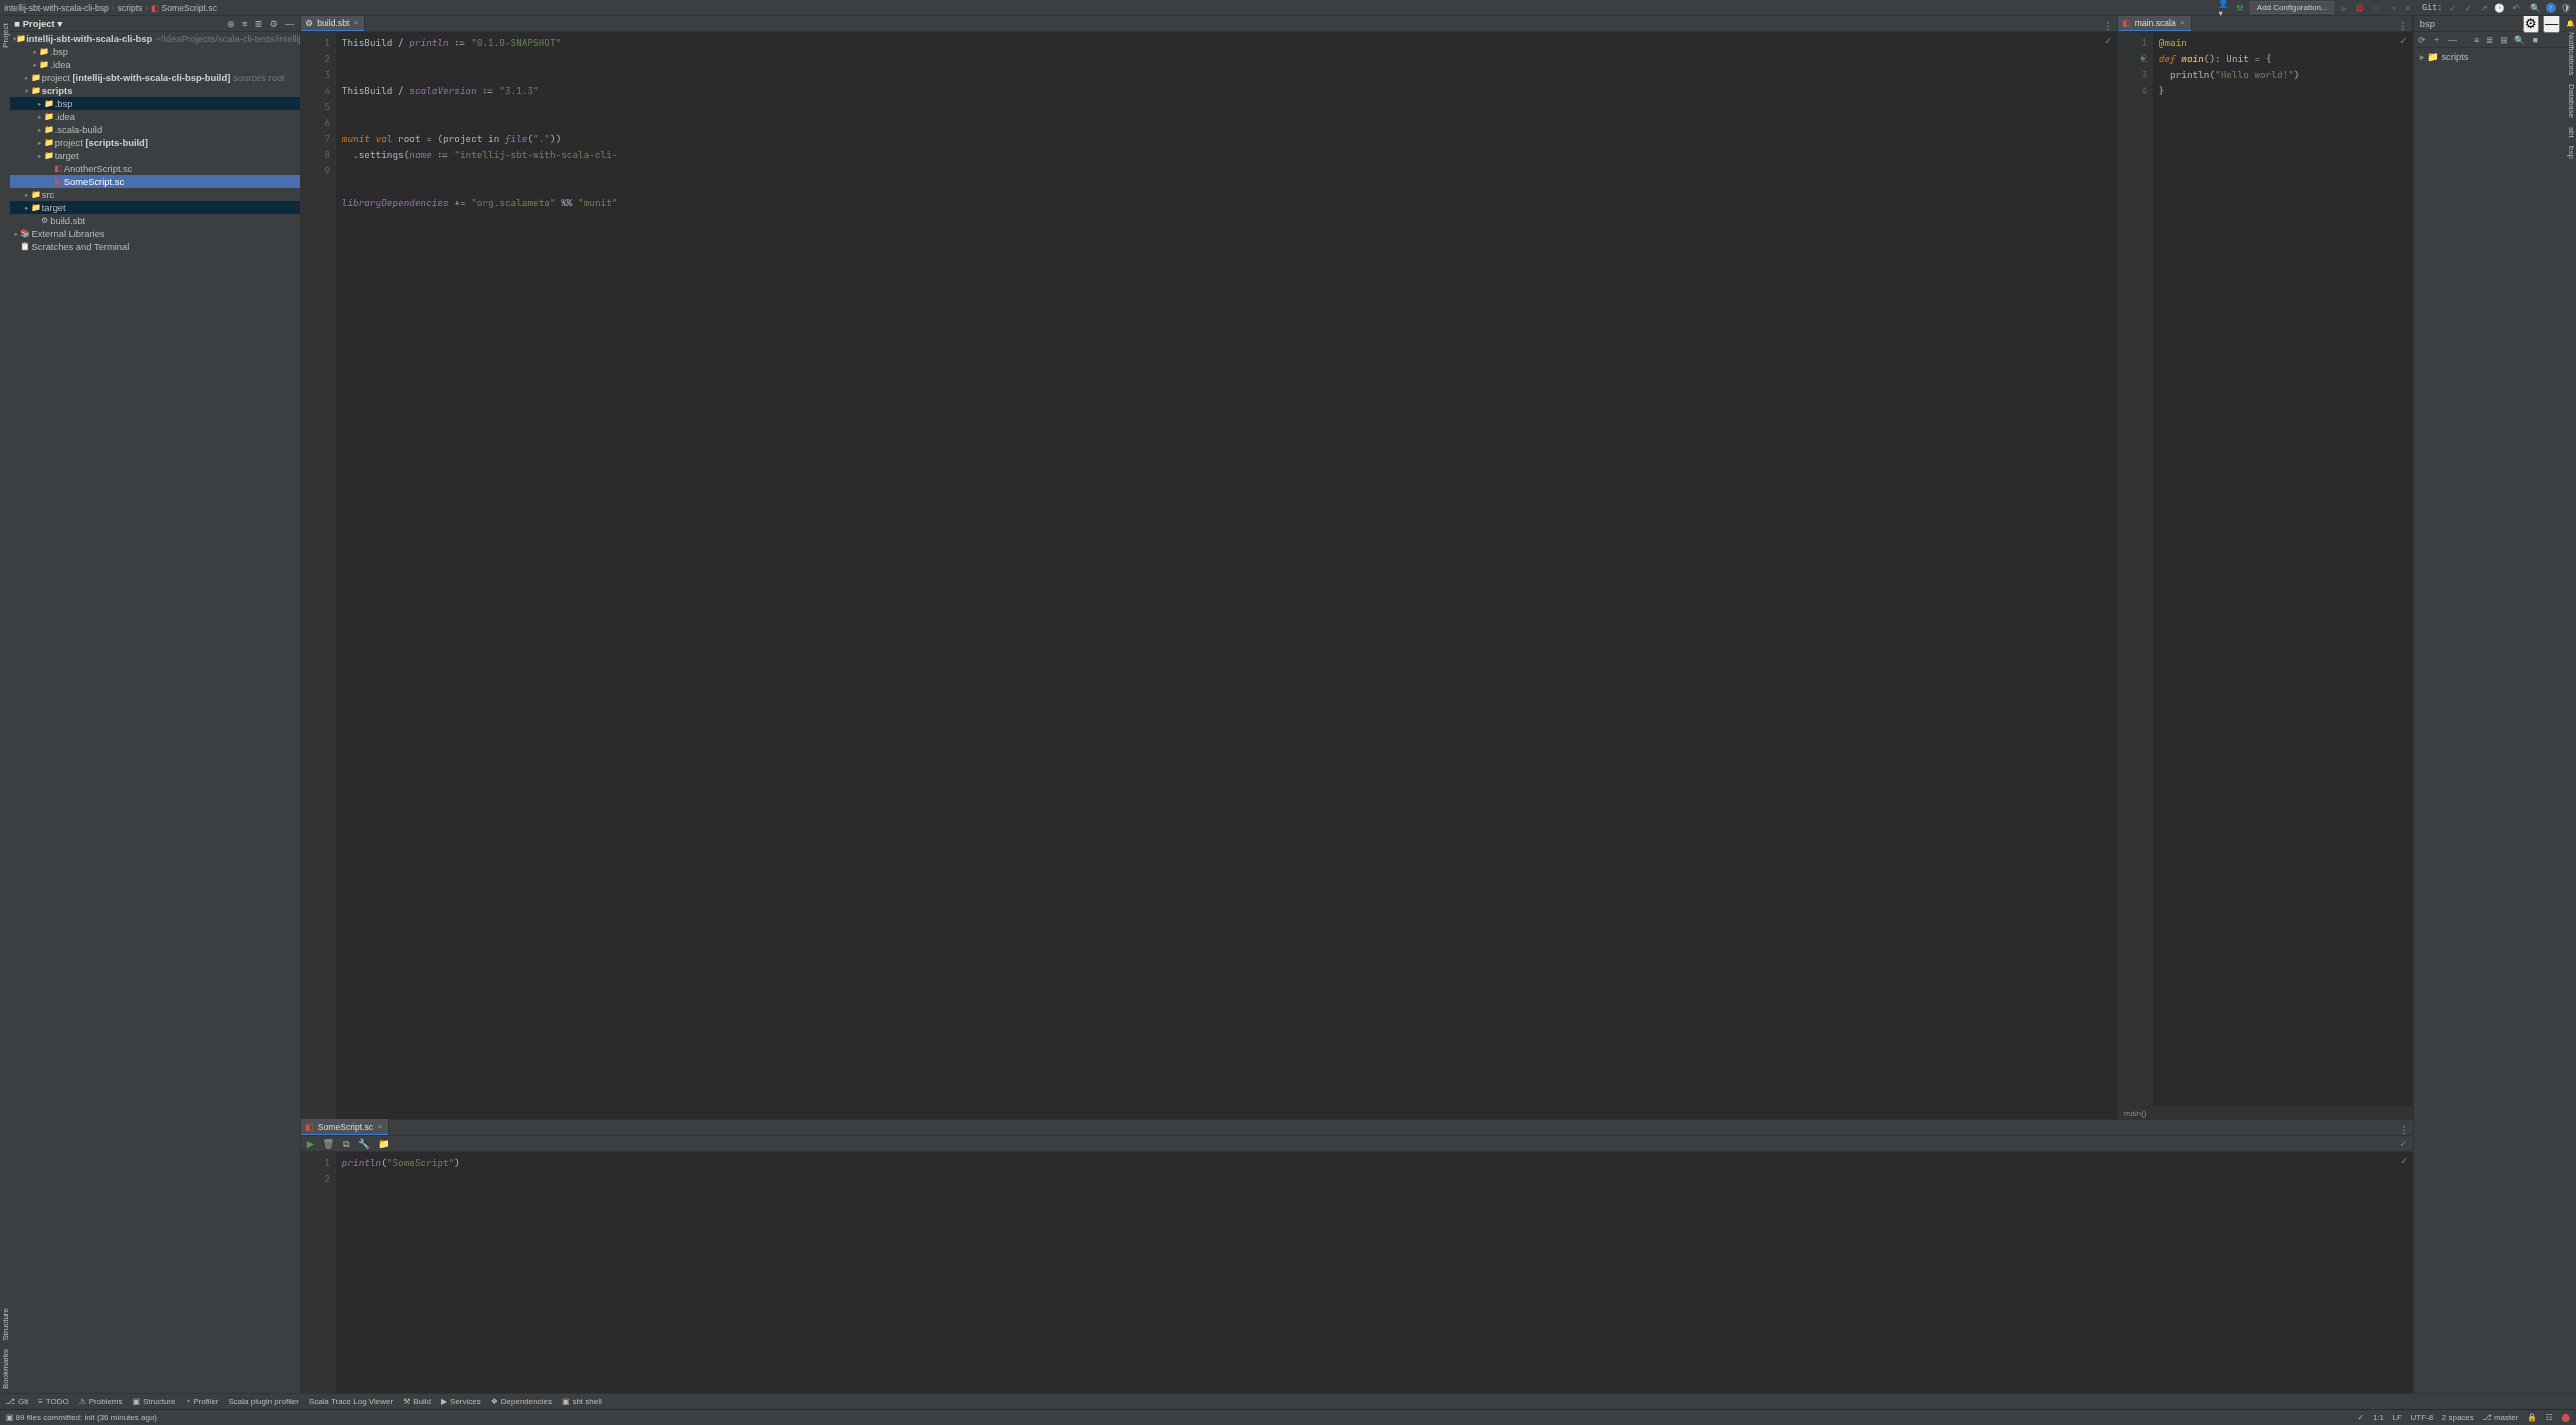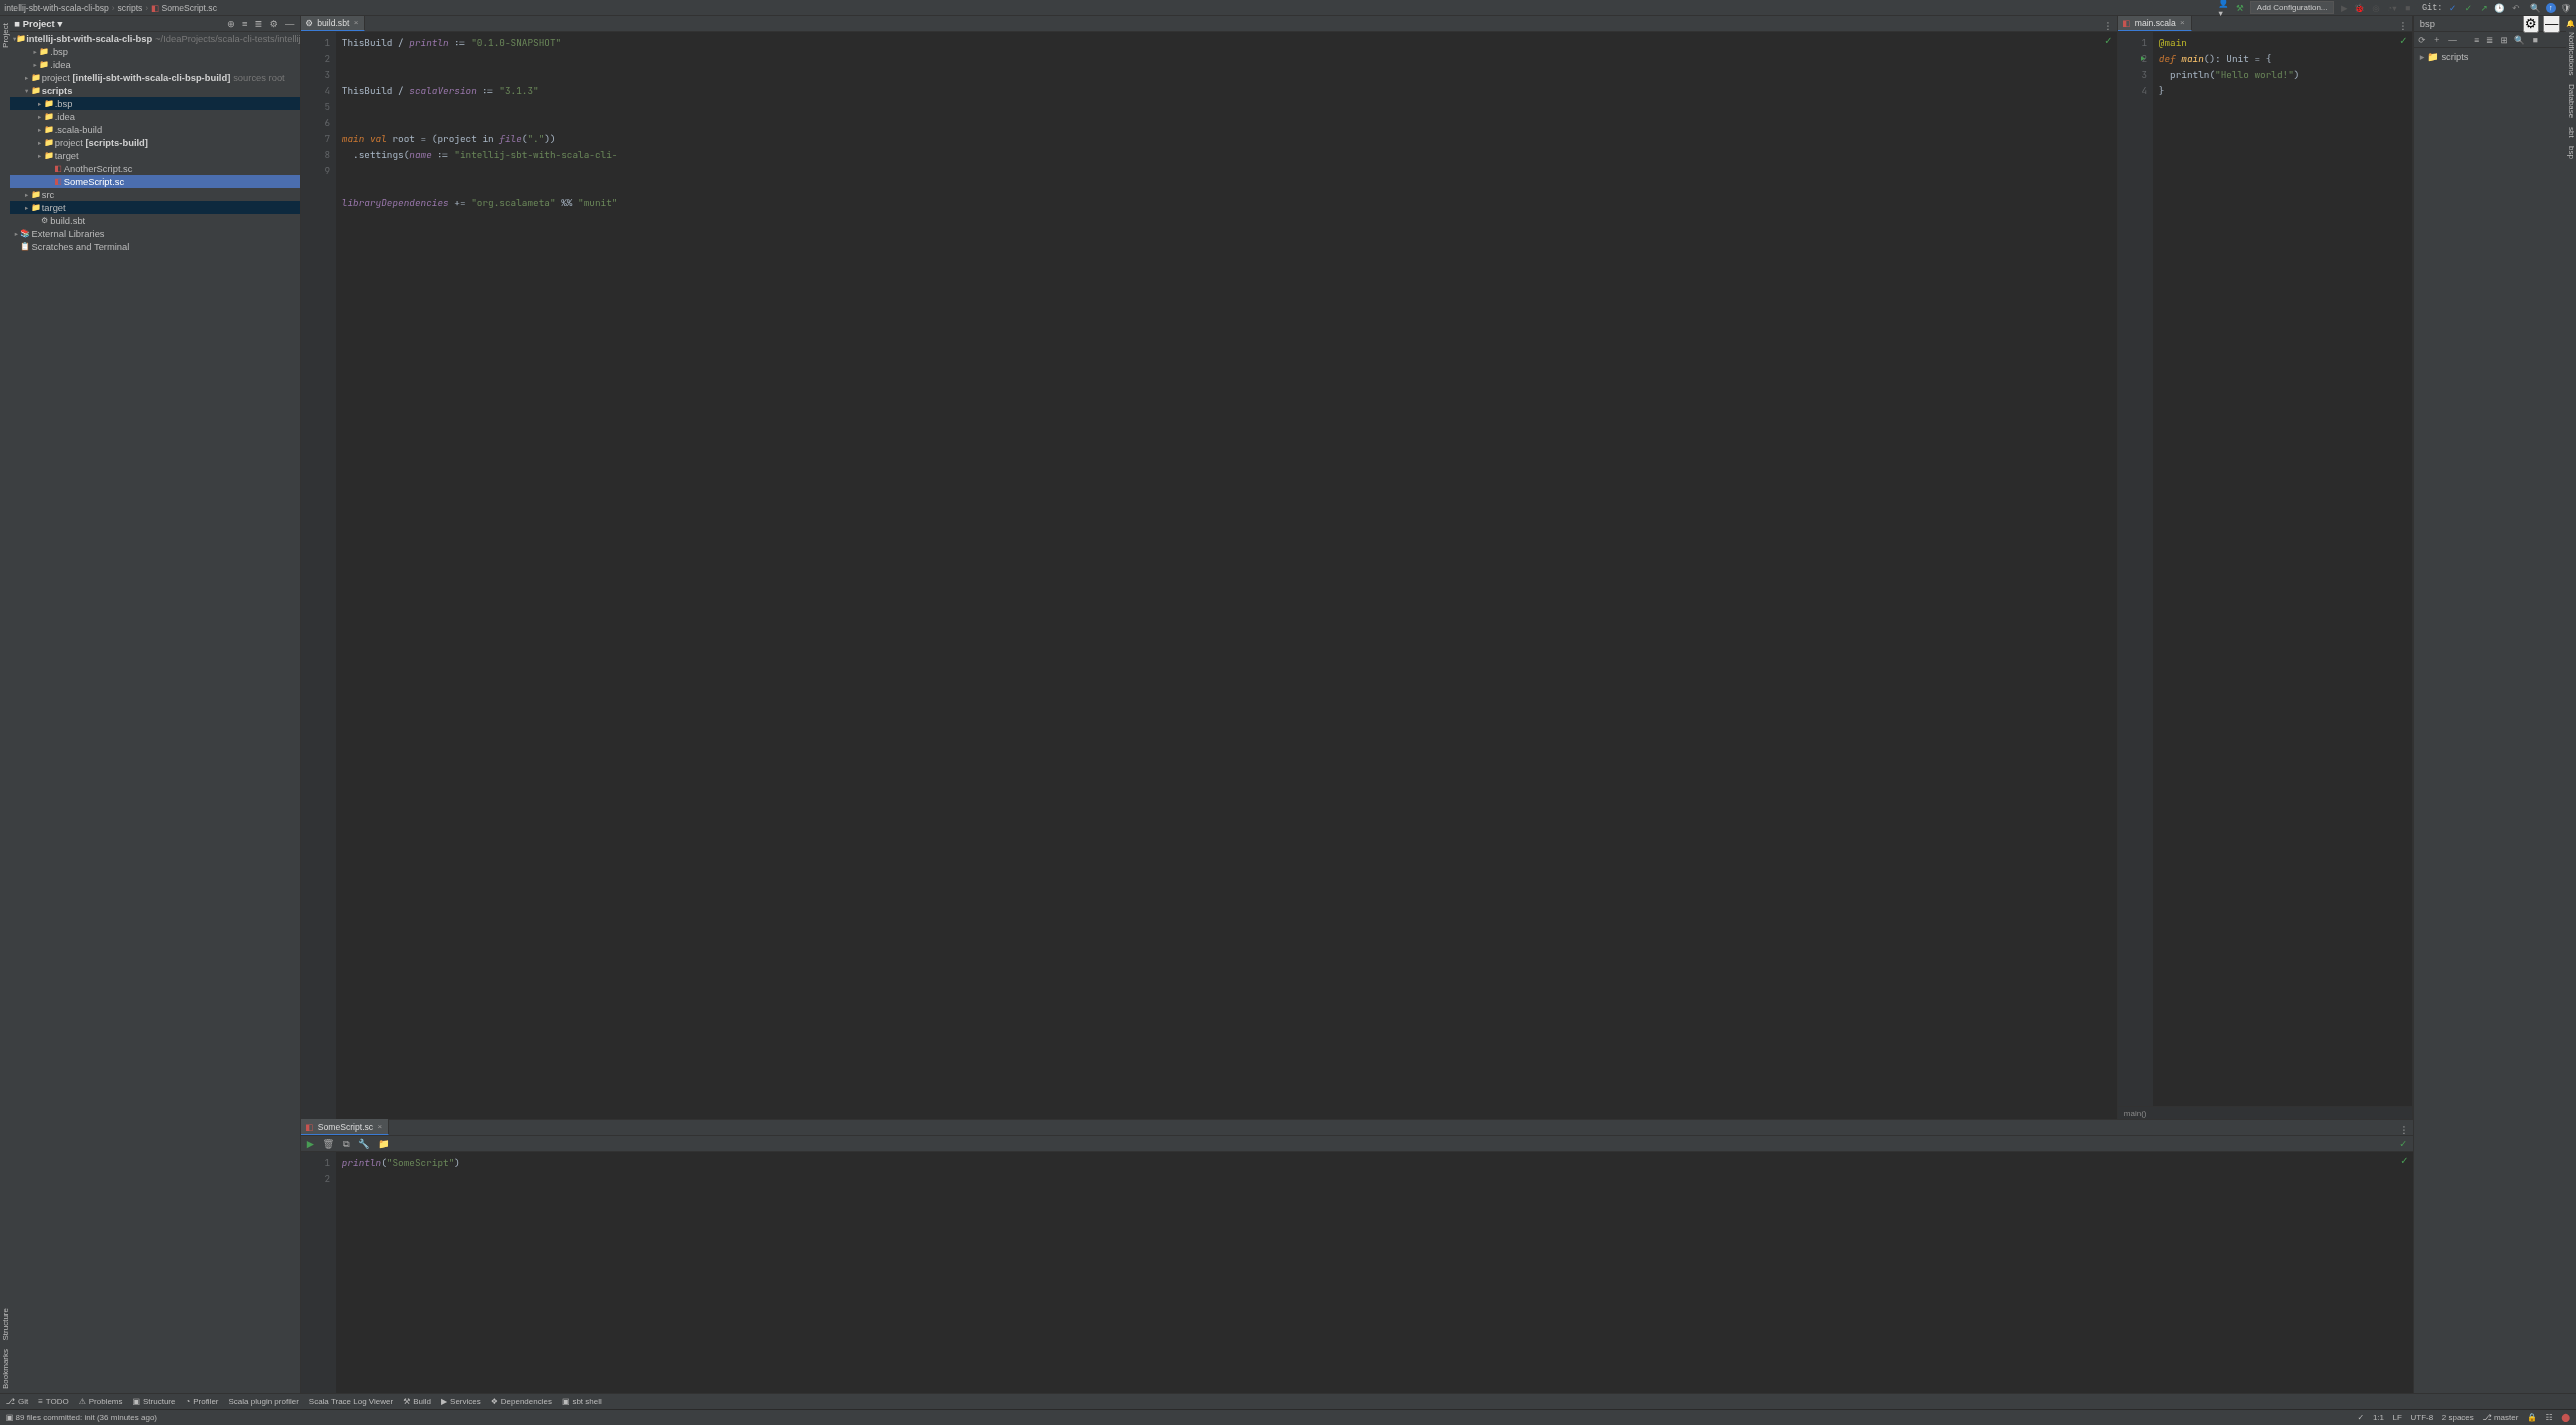--- a/index.html
+++ b/index.html
@@ -238,21 +238,21 @@
               <div>5</div>
               <div>6</div>
               <div>7</div>
               <div>8</div>
               <div>9</div>
           </div>
           <div class="code"><span>ThisBuild / </span><span class="ident-i">println</span><span> := </span><span class="str">"0.1.0-SNAPSHOT"</span>
 <br>
 <span>ThisBuild / </span><span class="ident-i">scalaVersion</span><span> := </span><span class="str">"3.1.3"</span>
 <br>
-<span class="kw">main val</span><span> root = (project in </span><span class="ident-i">file</span><span>(</span><span class="str">"."</span><span>))</span>
+<span class="kw">munit val</span><span> root = (project in </span><span class="ident-i">file</span><span>(</span><span class="str">"."</span><span>))</span>
 <span>  .settings(</span><span class="ident-i">name</span><span> := </span><span class="str">"intellij-sbt-with-scala-cli-</span>
 <br>
 <span class="ident-i">libraryDependencies</span><span> += </span><span class="str">"org.scalameta"</span><span> %% </span><span class="str">"munit"</span></div>
           <span class="check-mark">✓</span>
         </div>
       </div>
 
       <div class="editor-pane pane-right">
         <div class="tab-bar">
           <div class="tab active">

